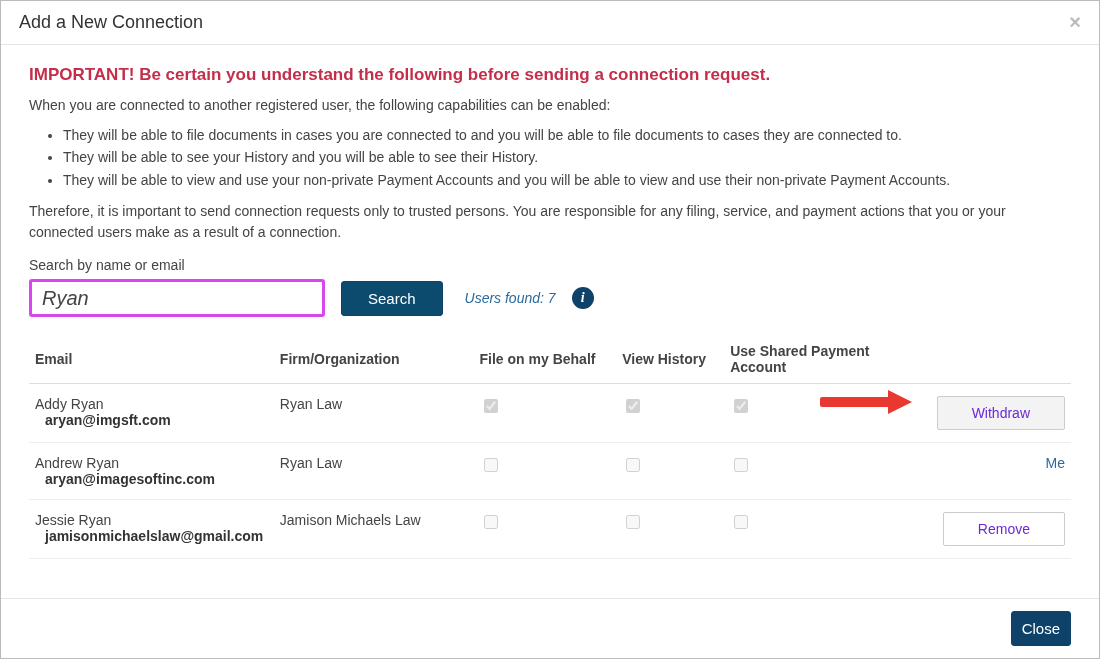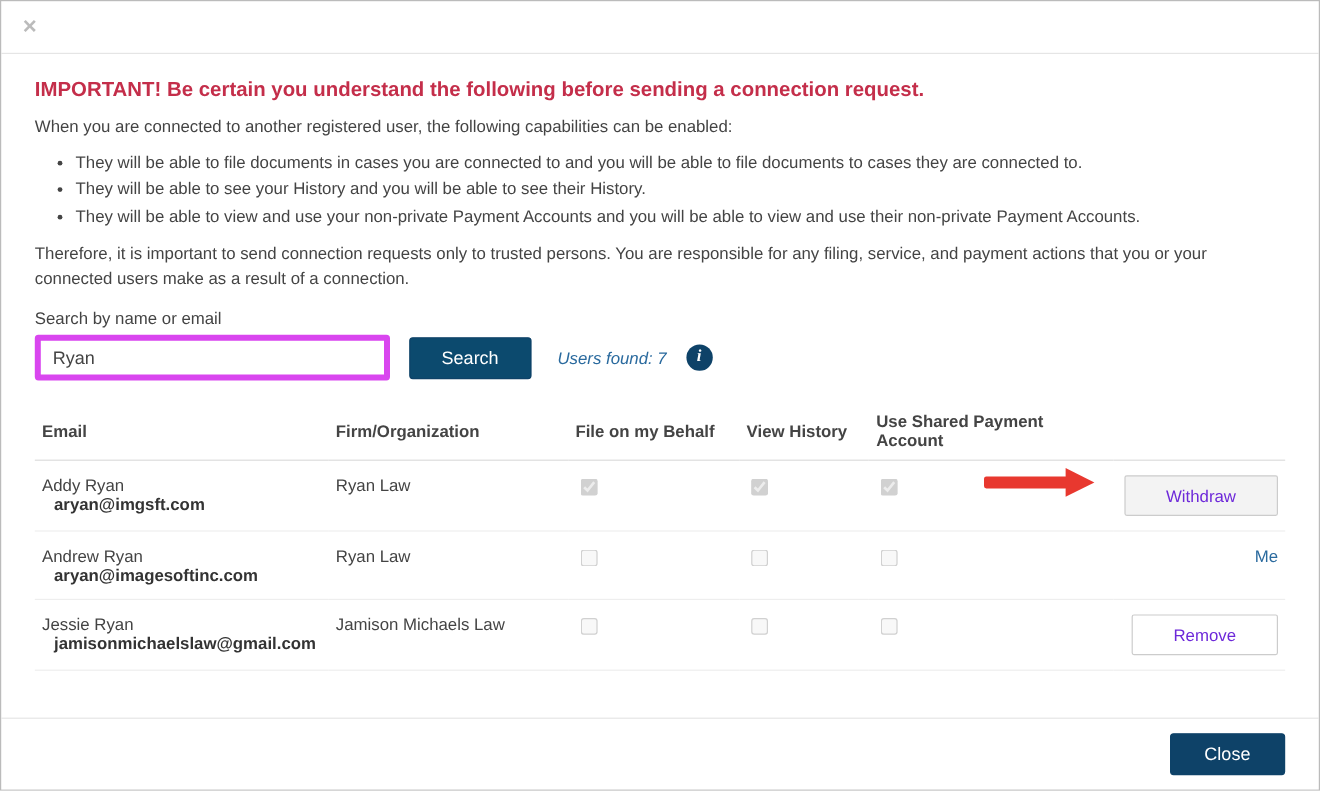--- a/index.html
+++ b/index.html
@@ -9,49 +9,50 @@
   .modal-header { padding:10px 18px; border-bottom:1px solid #e5e5e5; display:flex; justify-content:space-between; align-items:center; }
   .modal-title { font-size:18px; color:#333; }
   .close-x { color:#bbb; font-size:20px; font-weight:bold; cursor:pointer; }
   .modal-body { flex:1 1 auto; overflow-y:scroll; padding:20px 28px 10px 28px; }
   .important { color:#c42e4a; font-size:17px; font-weight:600; margin:0 0 10px 0; }
   .intro { font-size:14px; color:#444; margin:6px 0; line-height:1.5; }
   ul.caps { margin:8px 0 10px 0; padding-left:34px; }
   ul.caps li { font-size:14px; color:#444; line-height:1.6; }
   .search-label { font-size:14px; color:#444; margin-top:14px; }
   .search-row { display:flex; align-items:center; gap:16px; margin:6px 0 18px 0; }
-  .search-input { width:296px; height:38px; border:5px solid #d946ef; border-radius:3px; padding:0 10px; font-size:15px; color:#444; }
+  .search-input { width:296px; height:38px; border:3px solid #d946ef; border-radius:3px; padding:0 10px; font-size:20px; color:#444;font-style:italic; }
   .btn-primary { background:#0c4a6e; color:#fff; border:1px solid #0e4268; font-size:15px; padding:8px 26px; border-radius:3px; cursor:pointer; }
   .users-found { color:#2a6a9e; font-size:14px; font-style:italic; margin-left:6px; }
   .info-circle { width:22px; height:22px; border-radius:50%; background:#0e4268; color:#fff; display:inline-flex; align-items:center; justify-content:center; font-weight:bold; font-style:italic; font-family:Georgia,serif; font-size:14px; }
   table.results { width:100%; border-collapse:collapse; font-size:14px; }
   table.results th { text-align:left; font-weight:600; color:#444; padding:8px 6px; border-bottom:1px solid #ddd; }
   table.results td { padding:12px 6px; border-bottom:1px solid #eee; vertical-align:top; color:#444; }
   .name-line { color:#444; }
   .email-line { font-weight:600; color:#333; padding-left:10px; }
   .chk { width:14px; height:14px; }
   .action-btn { border:1px solid #ccc; background:#fff; padding:8px 34px; font-size:14px; border-radius:2px; cursor:pointer; color:#6d28d9; }
   .action-btn.highlight { background:#f3f3f3; }
   .me-label { color:#2a6a9e; font-size:14px; }
   .modal-footer { border-top:1px solid #e5e5e5; padding:12px 28px; text-align:right; }
-  .btn-close { background:#0e4268; color:#fff; border:1px solid #0e4268; font-size:15px; padding:8px 28px; border-radius:3px; cursor:pointer; }
+  .btn-close { background:#0e4268; color:#fff; border:1px solid #0e4268; font-size:15px; padding:8px 10px; border-radius:3px; cursor:pointer; }
   
   .arrow { position:absolute; width:94px; height:20px; pointer-events:none; }
   .arrow .shaft { position:absolute; left:0; top:5px; width:70px; height:10px; background:#e8382f; border-radius:2px; }
   .arrow .head { position:absolute; left:68px; top:-2px; width:0; height:0; border-top:12px solid transparent; border-bottom:12px solid transparent; border-left:24px solid #e8382f; }
   .col-email{width:240px;} .col-firm{width:196px;} .col-file{width:140px;} .col-hist{width:106px;} .col-share{width:200px;} .col-act{width:120px; text-align:right;}
   td.col-act{text-align:right; vertical-align:middle;}
   .rel-cell{position:relative;}
 </style>
 </head>
 <body>
 
 <div class="modal">
 
   <div class="modal-header">
+    <div class="modal-title">Add a New Connection</div>
     <div class="close-x">×</div>
   </div>
 
   <div class="modal-body">
 
     <div class="important">IMPORTANT! Be certain you understand the following before sending a connection request.</div>
     <div class="intro">When you are connected to another registered user, the following capabilities can be enabled:</div>
     <ul class="caps">
       <li>They will be able to file documents in cases you are connected to and you will be able to file documents to cases they are connected to.</li>
       <li>They will be able to see your History and you will be able to see their History.</li>

